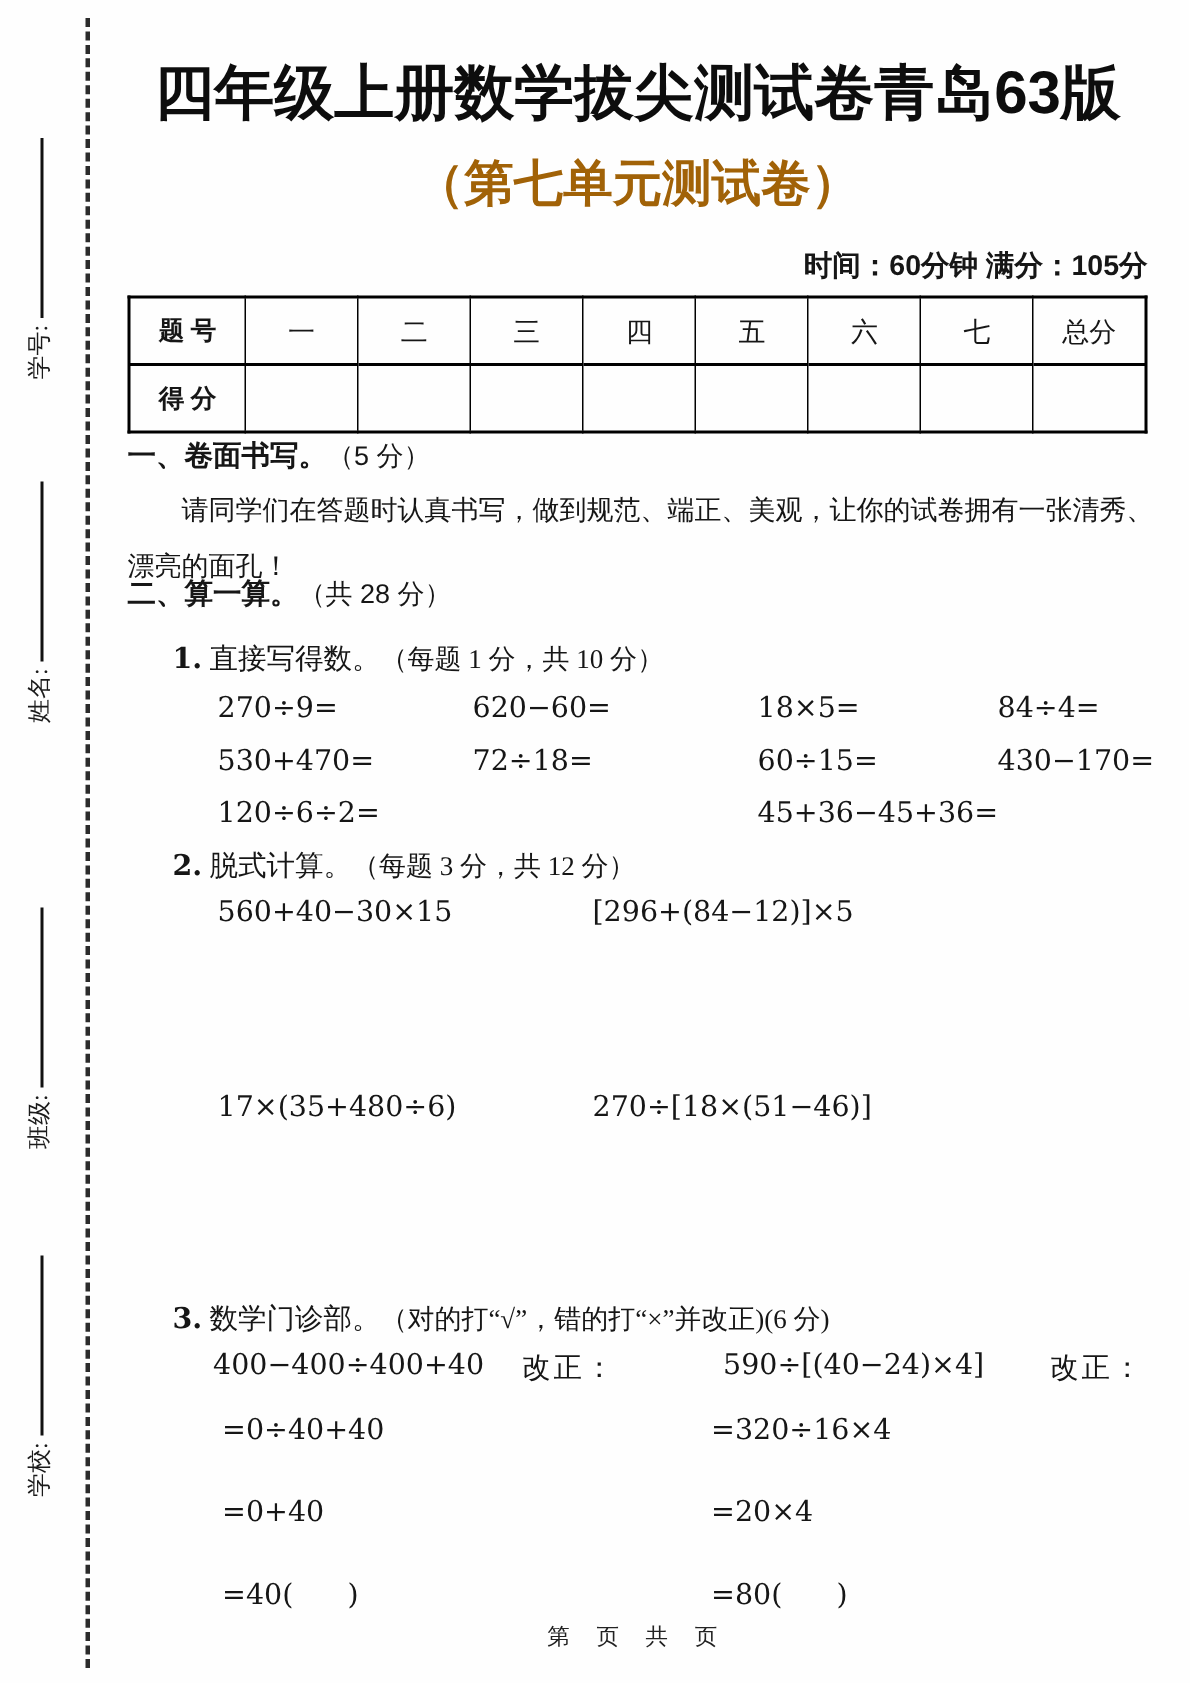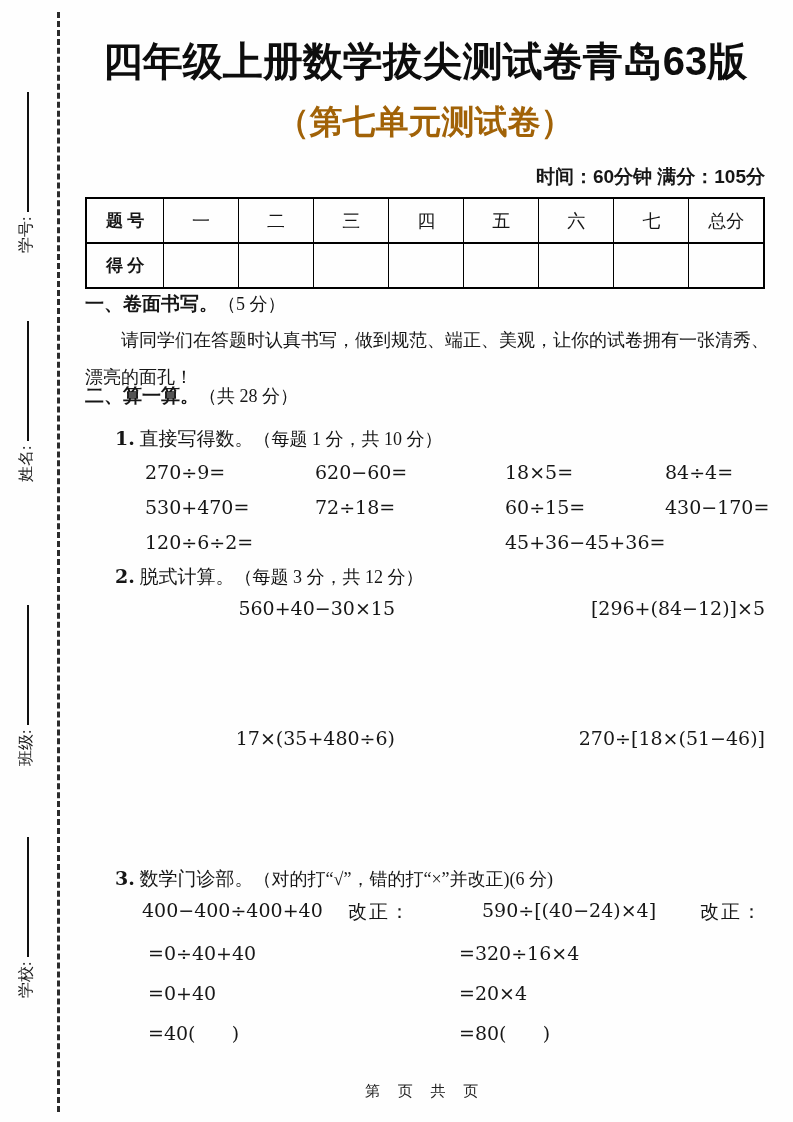--- a/index.html
+++ b/index.html
@@ -44,52 +44,52 @@
   }
   .score-table td{
     border:1.6px solid #000;height:41px;
     text-align:center;font-size:18px;vertical-align:middle;
   }
   .score-table tr:first-child td{border-bottom:2.2px solid #000;}
   .score-table td.lab{font-weight:700;font-size:17px;}
   .col-corner{width:74px;}
   
   .sec{position:absolute;left:85px;width:680px;font-size:19px;white-space:nowrap;}
-  .sec .pts{font-family:Liberation Serif, serif;font-weight:400;font-size:18px;}
+  .sec .pts{font-family:Liberation Sans, sans-serif;font-weight:400;font-size:18px;}
   .para{
     top:322px;margin:0;font-size:18px;line-height:37px;
     text-align:justify;text-indent:2em;width:684px;
   }
   .qhead{position:absolute;left:85px;width:680px;padding-left:30px;font-size:19px;box-sizing:border-box;white-space:nowrap;}
   .qnum{font-weight:700;font-family:"DejaVu Serif",serif;}
   .qhead .pts{font-size:18px;}
   
   .q1grid{
     position:absolute;left:85px;top:455px;width:680px;box-sizing:border-box;
     display:grid;grid-template-columns:170px 190px 160px 1fr;
     padding-left:60px;line-height:35px;font-size:19px;
   }
   .q1grid .c3{grid-column:3 / span 2;}
   
   .pairrow{
     position:absolute;left:85px;width:680px;box-sizing:border-box;
     display:grid;grid-template-columns:250px 1fr;
-    padding-left:60px;font-size:19px;text-align:right;
+    padding-left:60px;font-size:19px;
   }
   
   .q3expr{
     position:absolute;left:85px;top:899px;width:700px;box-sizing:border-box;
     display:grid;grid-template-columns:206px 134px 218px 1fr;
     padding-left:57px;font-size:19px;white-space:nowrap;
   }
   .fixlab{font-family:"Liberation Serif",serif;font-size:19px;letter-spacing:2px;}
   .steps{
     position:absolute;left:85px;top:933px;width:680px;box-sizing:border-box;
     display:grid;grid-template-columns:311px 1fr;
-    padding-left:63px;line-height:40px;font-size:19px;white-space:pre;
+    padding-left:63px;line-height:40px;font-size:19px;white-space:pre;gap:15px;
   }
   .footer{
     top:1082px;text-align:center;font-size:15px;letter-spacing:7px;
     color:#222;
   }
 </style>
 </head>
 <body>
 
 <div class="page">

